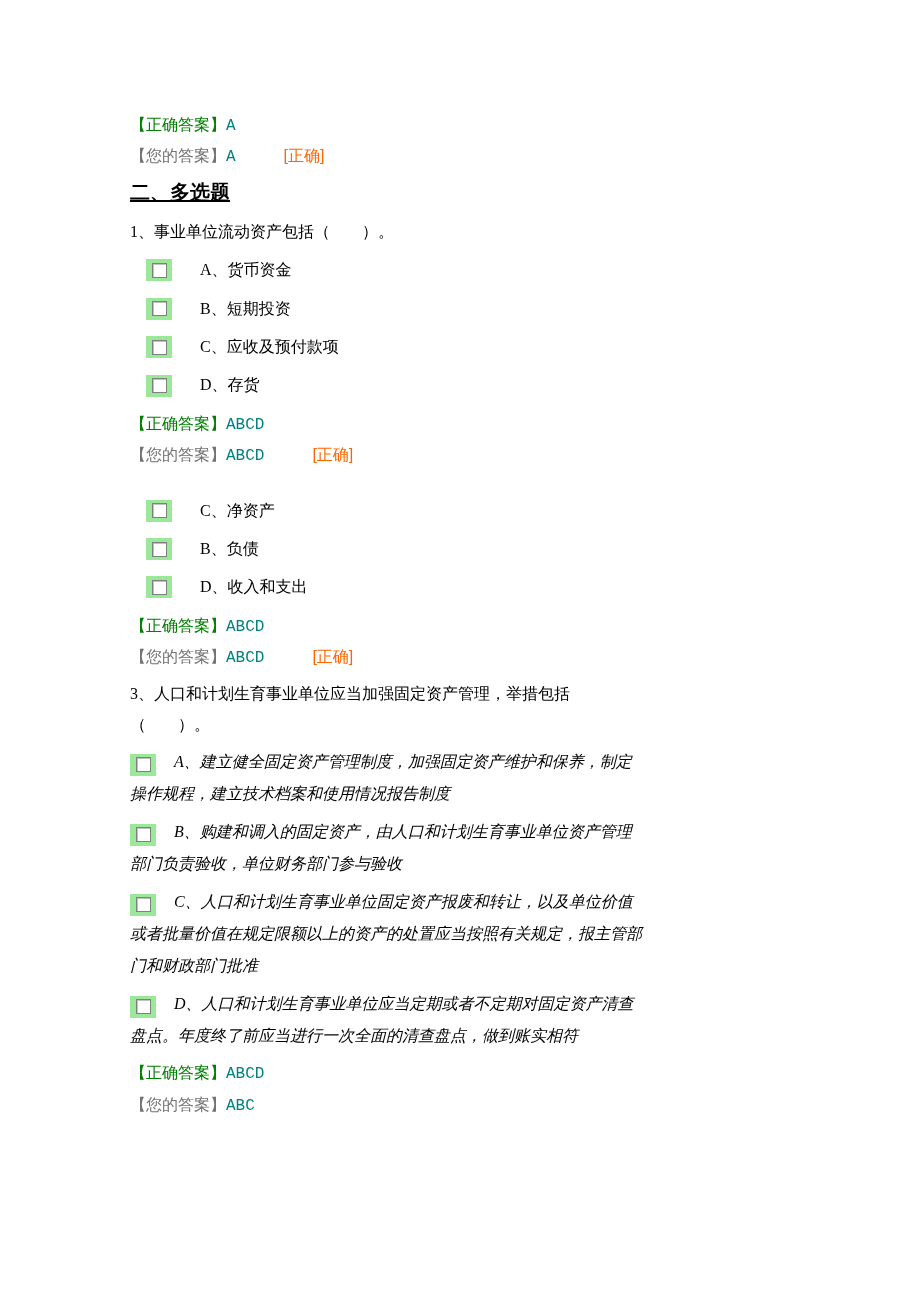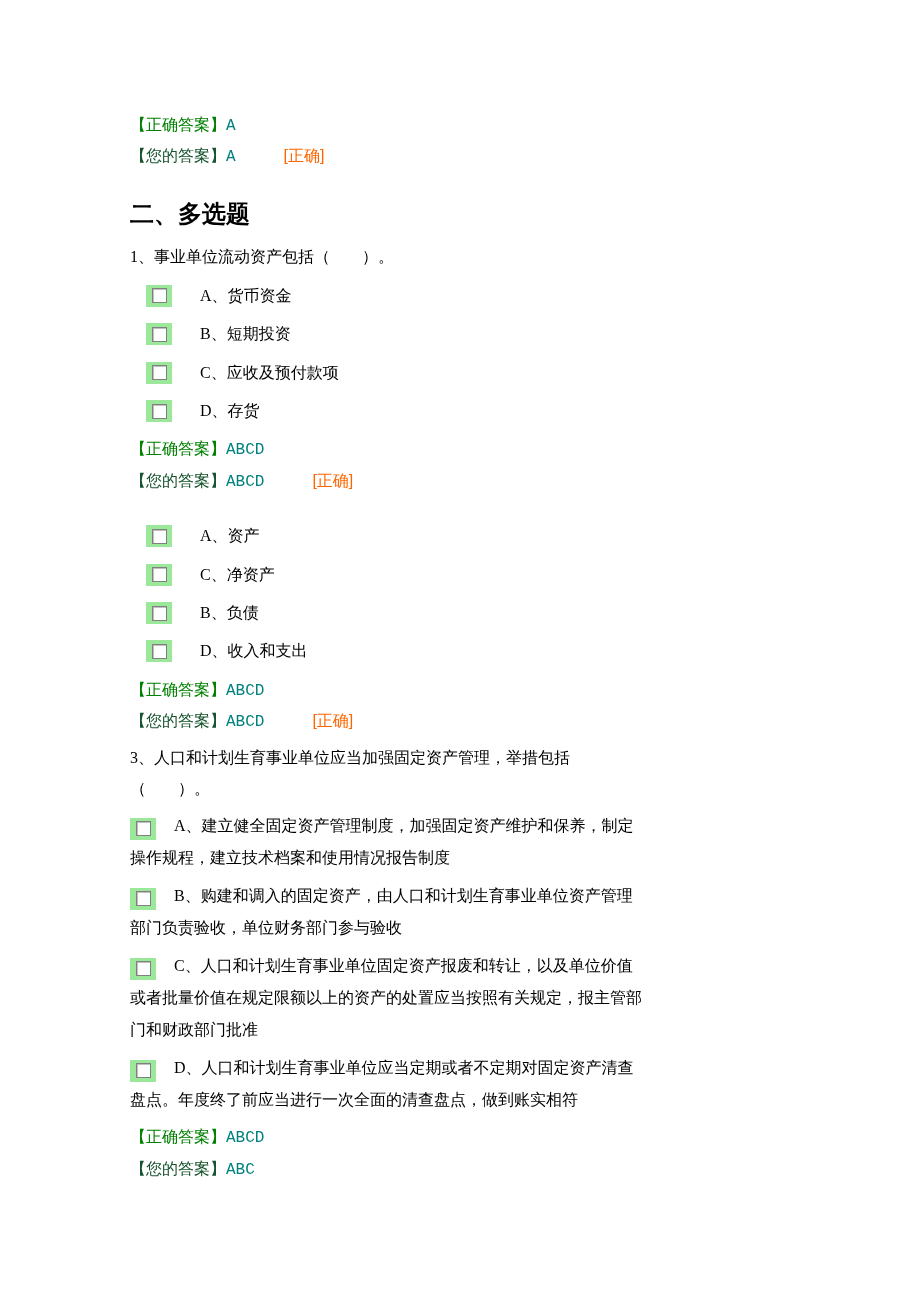--- a/index.html
+++ b/index.html
@@ -11,28 +11,29 @@
     color: #000000;
     line-height: 1.9;
   }
   .page {
     width: 776px;
     padding: 110px 130px 50px 130px;
     box-sizing: border-box;
   }
   .answer-correct .label { color: #008000; }
   .answer-correct .value { color: #008080; font-family: "Courier New", monospace; }
-  .answer-yours .label { color: #14532d; }
+  .answer-yours .label { color: #737373; }
   .answer-yours .value { color: #008080; font-family: "Courier New", monospace; }
   .answer-yours .judgement { color: #ff6600; font-family: Liberation Sans, sans-serif; margin-left: 48px; }
   .section-heading {
     font-family: "SimHei", "黑体", sans-serif;
-    font-size: 24px;
+    font-size: 20px;
     font-weight: bold;
-    margin-top: 18px;
+    margin-top: 0;
+    text-decoration: underline;
   }
   .question-stem { margin-top: 6px; }
   .option-row {
     display: flex;
     align-items: center;
     margin: 8px 16px;
   }
   .checkbox {
     width: 26px;
     height: 22px;
@@ -54,20 +55,21 @@
     display: block;
   }
   .option-inline .checkbox {
     margin-right: 18px;
     vertical-align: -5px;
     display: inline-flex;
   }
   .option-inline {
     margin: 6px 0;
     line-height: 2.0;
+    font-style: italic;
   }
   .q3-block { }
   .gap-top { margin-top: 24px; }
 </style>
 </head>
 <body>
 
 <div class="page">
 
   <div class="answer-correct">
@@ -101,24 +103,20 @@
       <span class="label">【正确答案】</span><span class="value">ABCD</span>
     </div>
     <div class="answer-yours">
       <span class="label">【您的答案】</span><span class="value">ABCD</span><span class="judgement">[正确]</span>
     </div>
   </div>
 
   <div class="gap-top">
     <div class="option-row">
       <span class="checkbox"></span>
-      <span>A、资产</span>
-    </div>
-    <div class="option-row">
-      <span class="checkbox"></span>
       <span>C、净资产</span>
     </div>
     <div class="option-row">
       <span class="checkbox"></span>
       <span>B、负债</span>
     </div>
     <div class="option-row">
       <span class="checkbox"></span>
       <span>D、收入和支出</span>
     </div>

